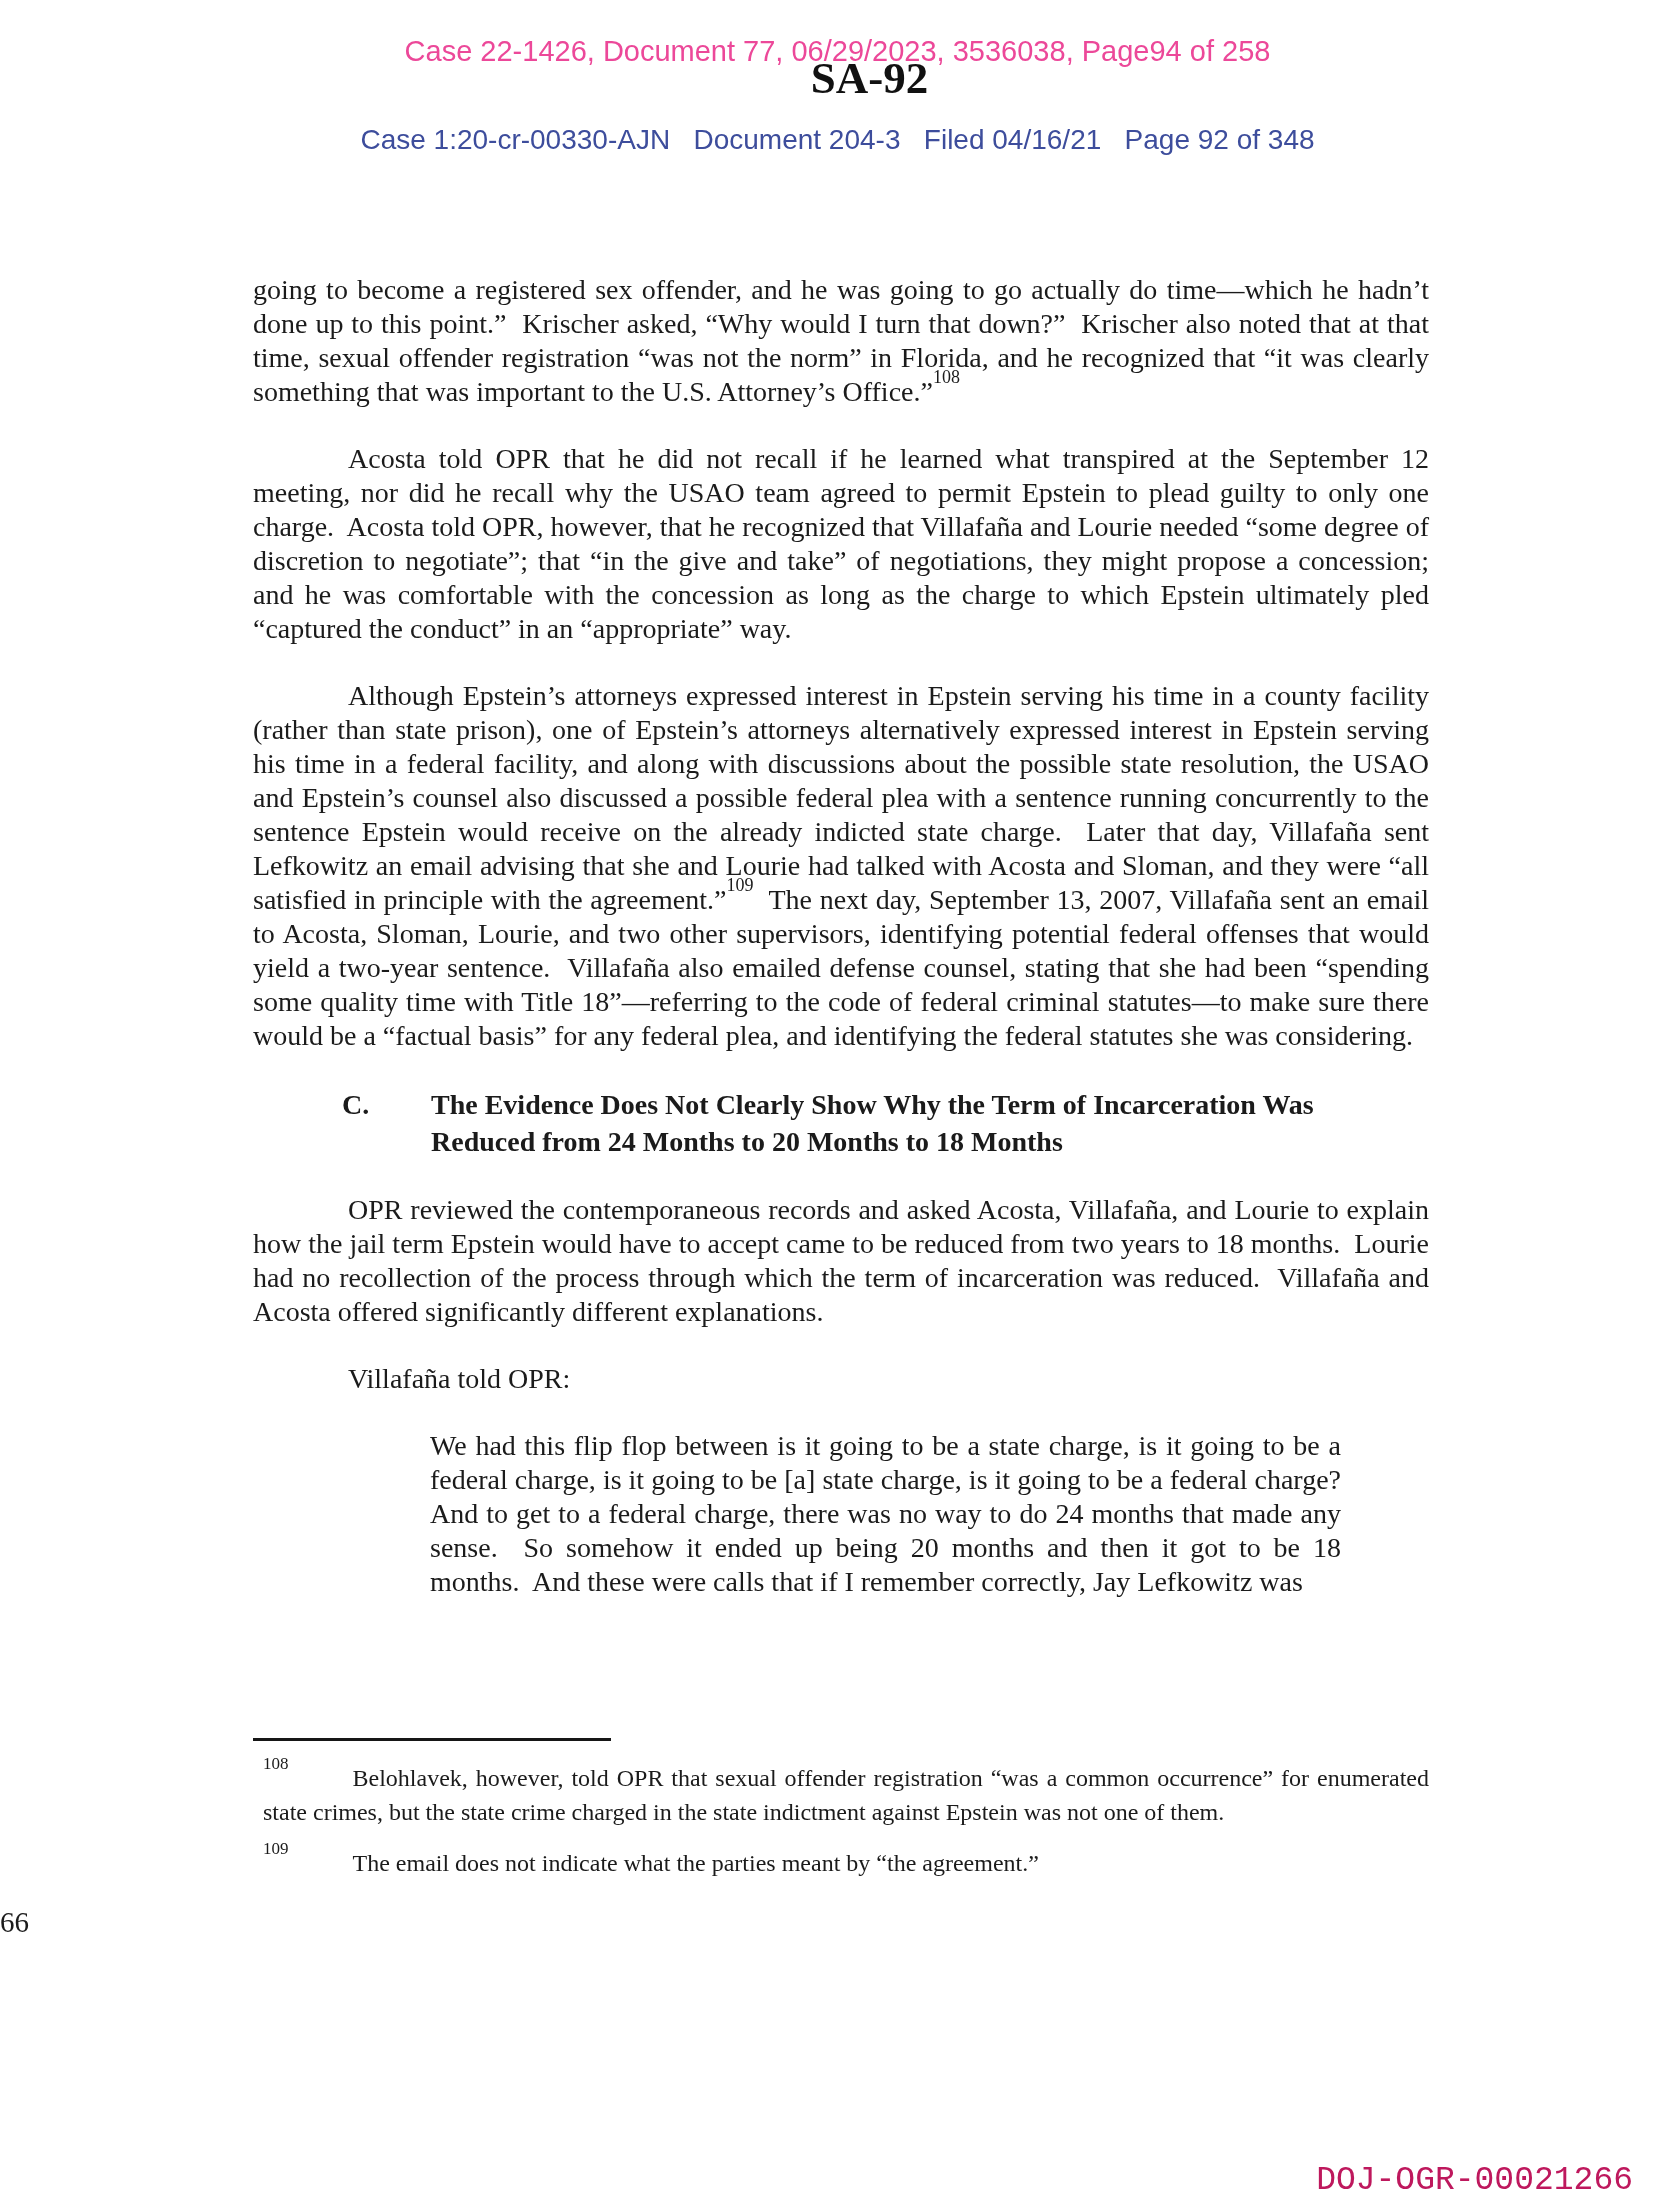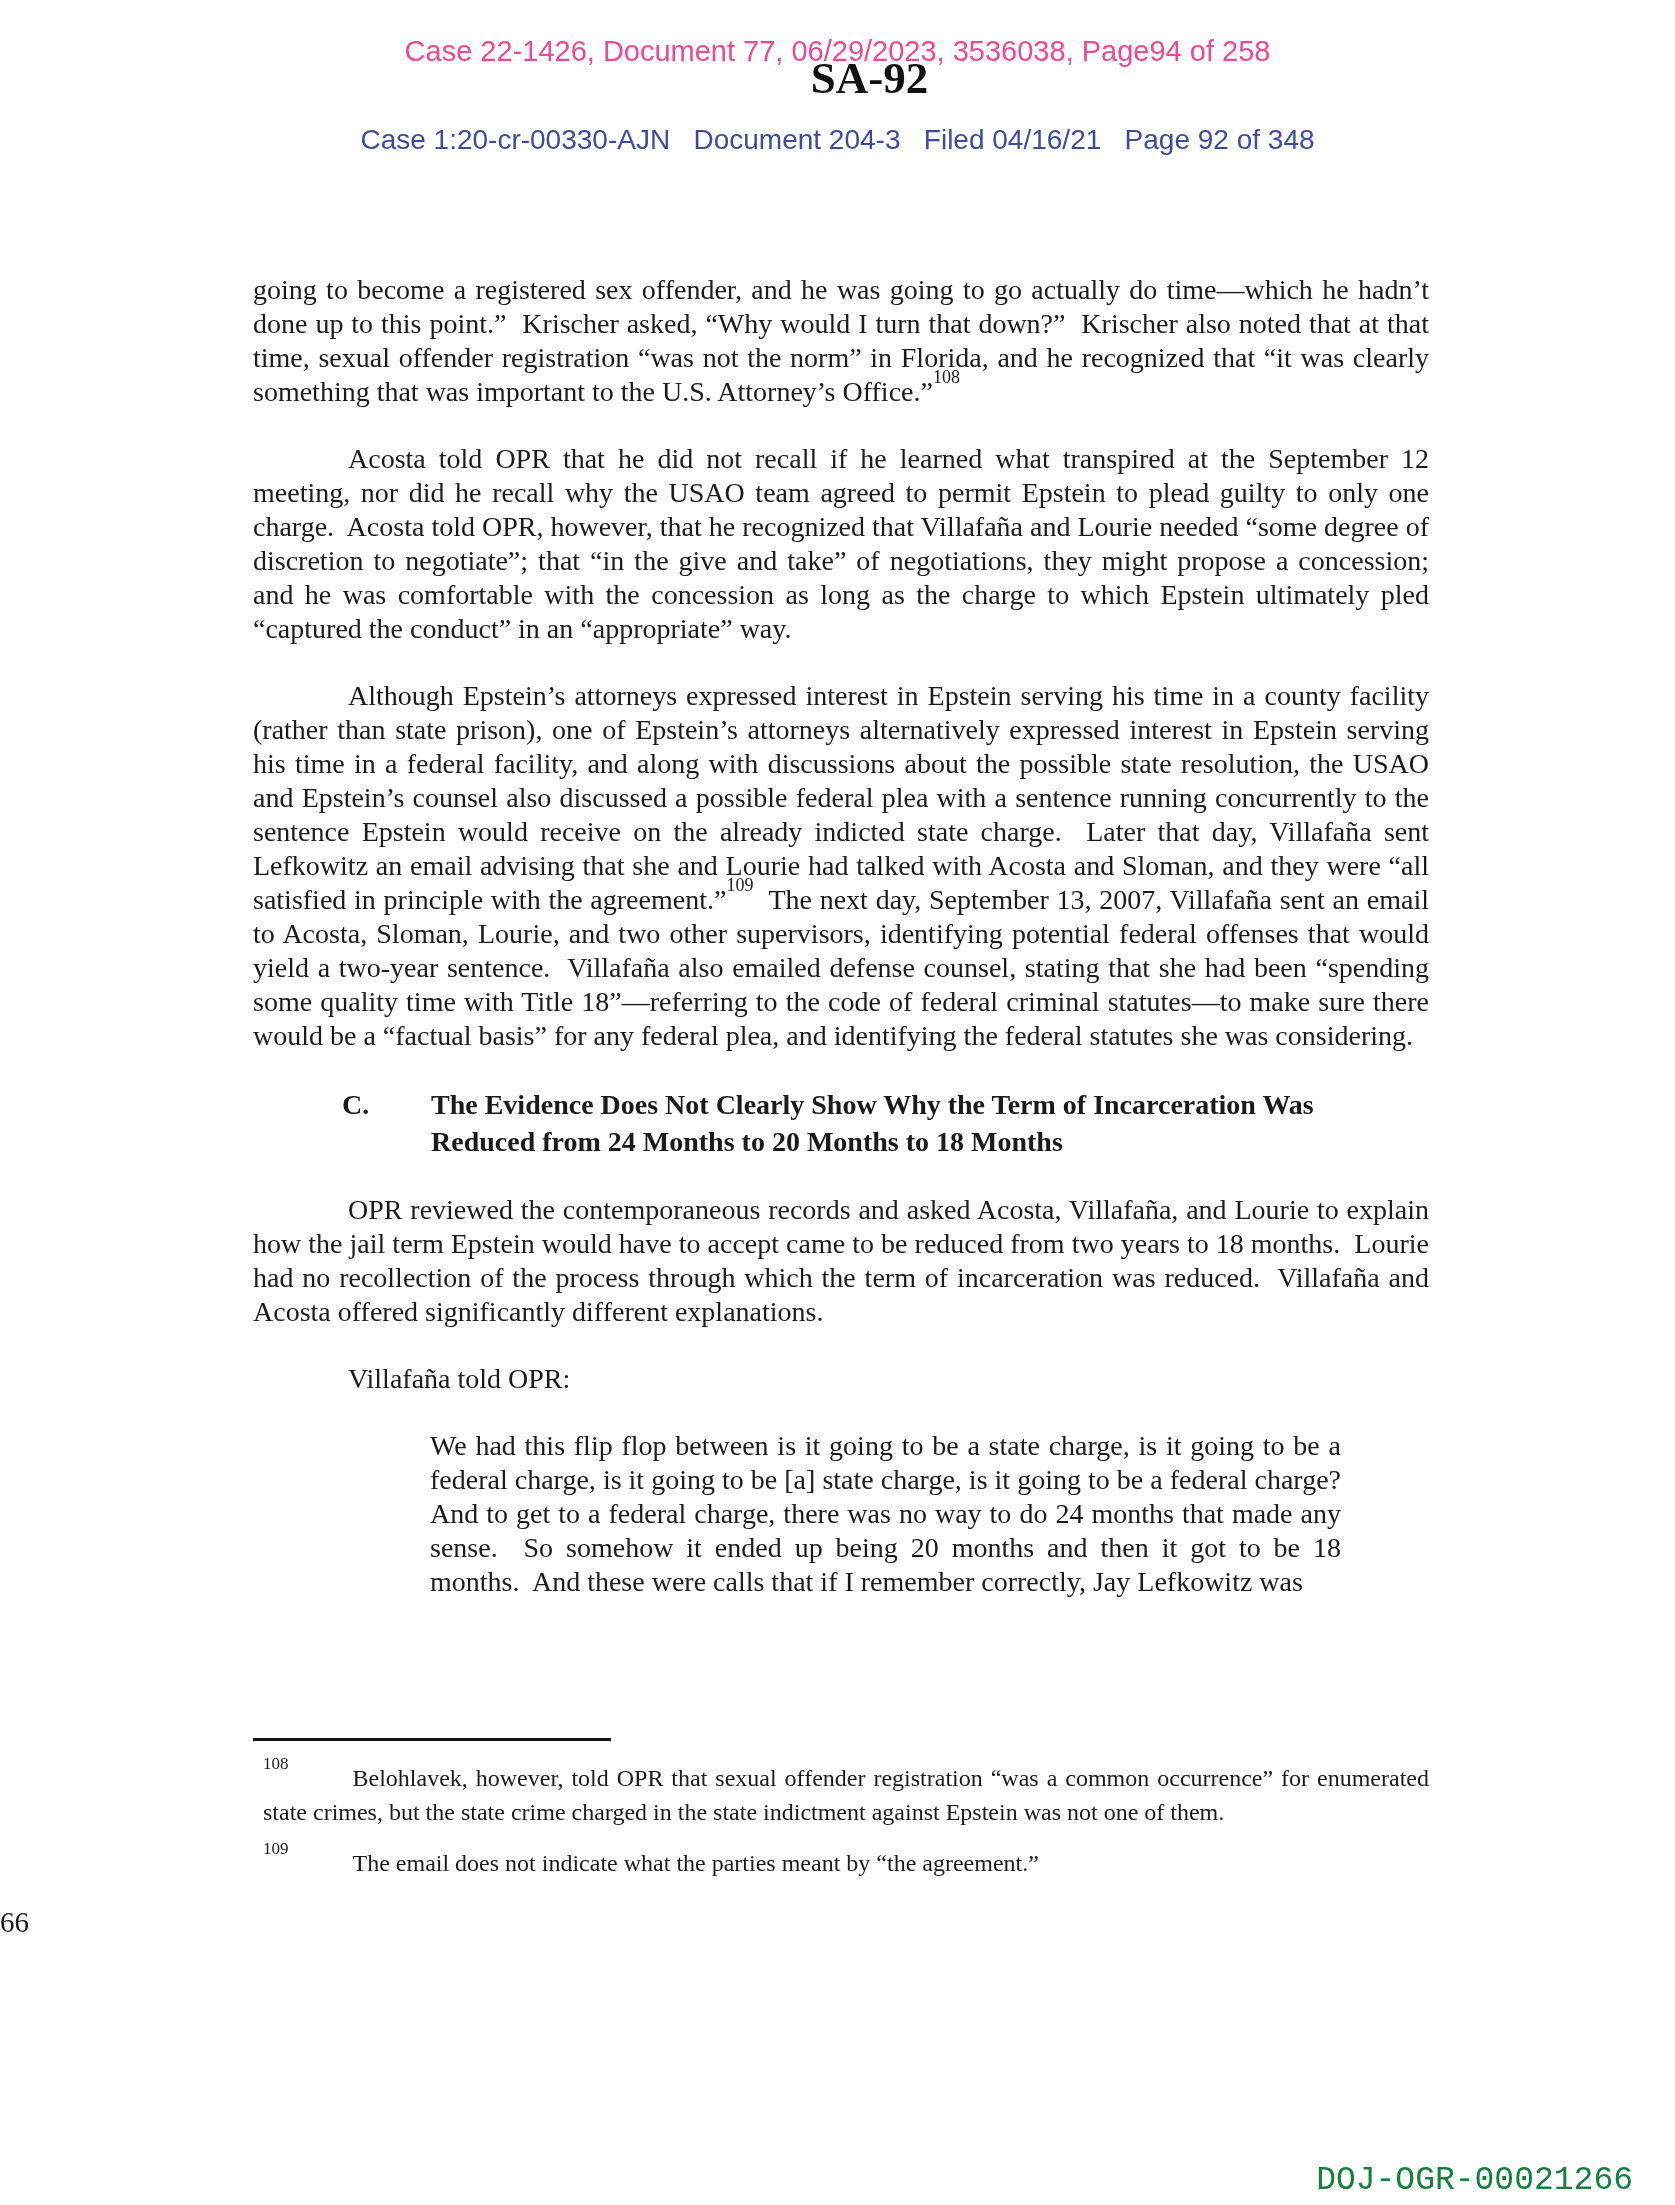--- a/index.html
+++ b/index.html
@@ -81,21 +81,21 @@
 
   
   .page-number {
     position: absolute; top: 1906px; left: 0; width: 100%;
     font-size: 29px; line-height: 33px;
   }
   .bates {
     position: absolute; top: 2163px; right: 42px;
     font-family: "Liberation Mono", monospace;
     font-size: 33px; line-height: 35px;
-    color: #15803d;
+    color: #be185d;
   }
 </style>
 </head>
 <body>
 
 <div class="stamp-red">Case 22-1426, Document 77, 06/29/2023, 3536038, Page94 of 258</div>
 <div class="sa-label">SA-92</div>
 <div class="stamp-blue">Case 1:20-cr-00330-AJN   Document 204-3   Filed 04/16/21   Page 92 of 348</div>
 
 <div class="doc">

